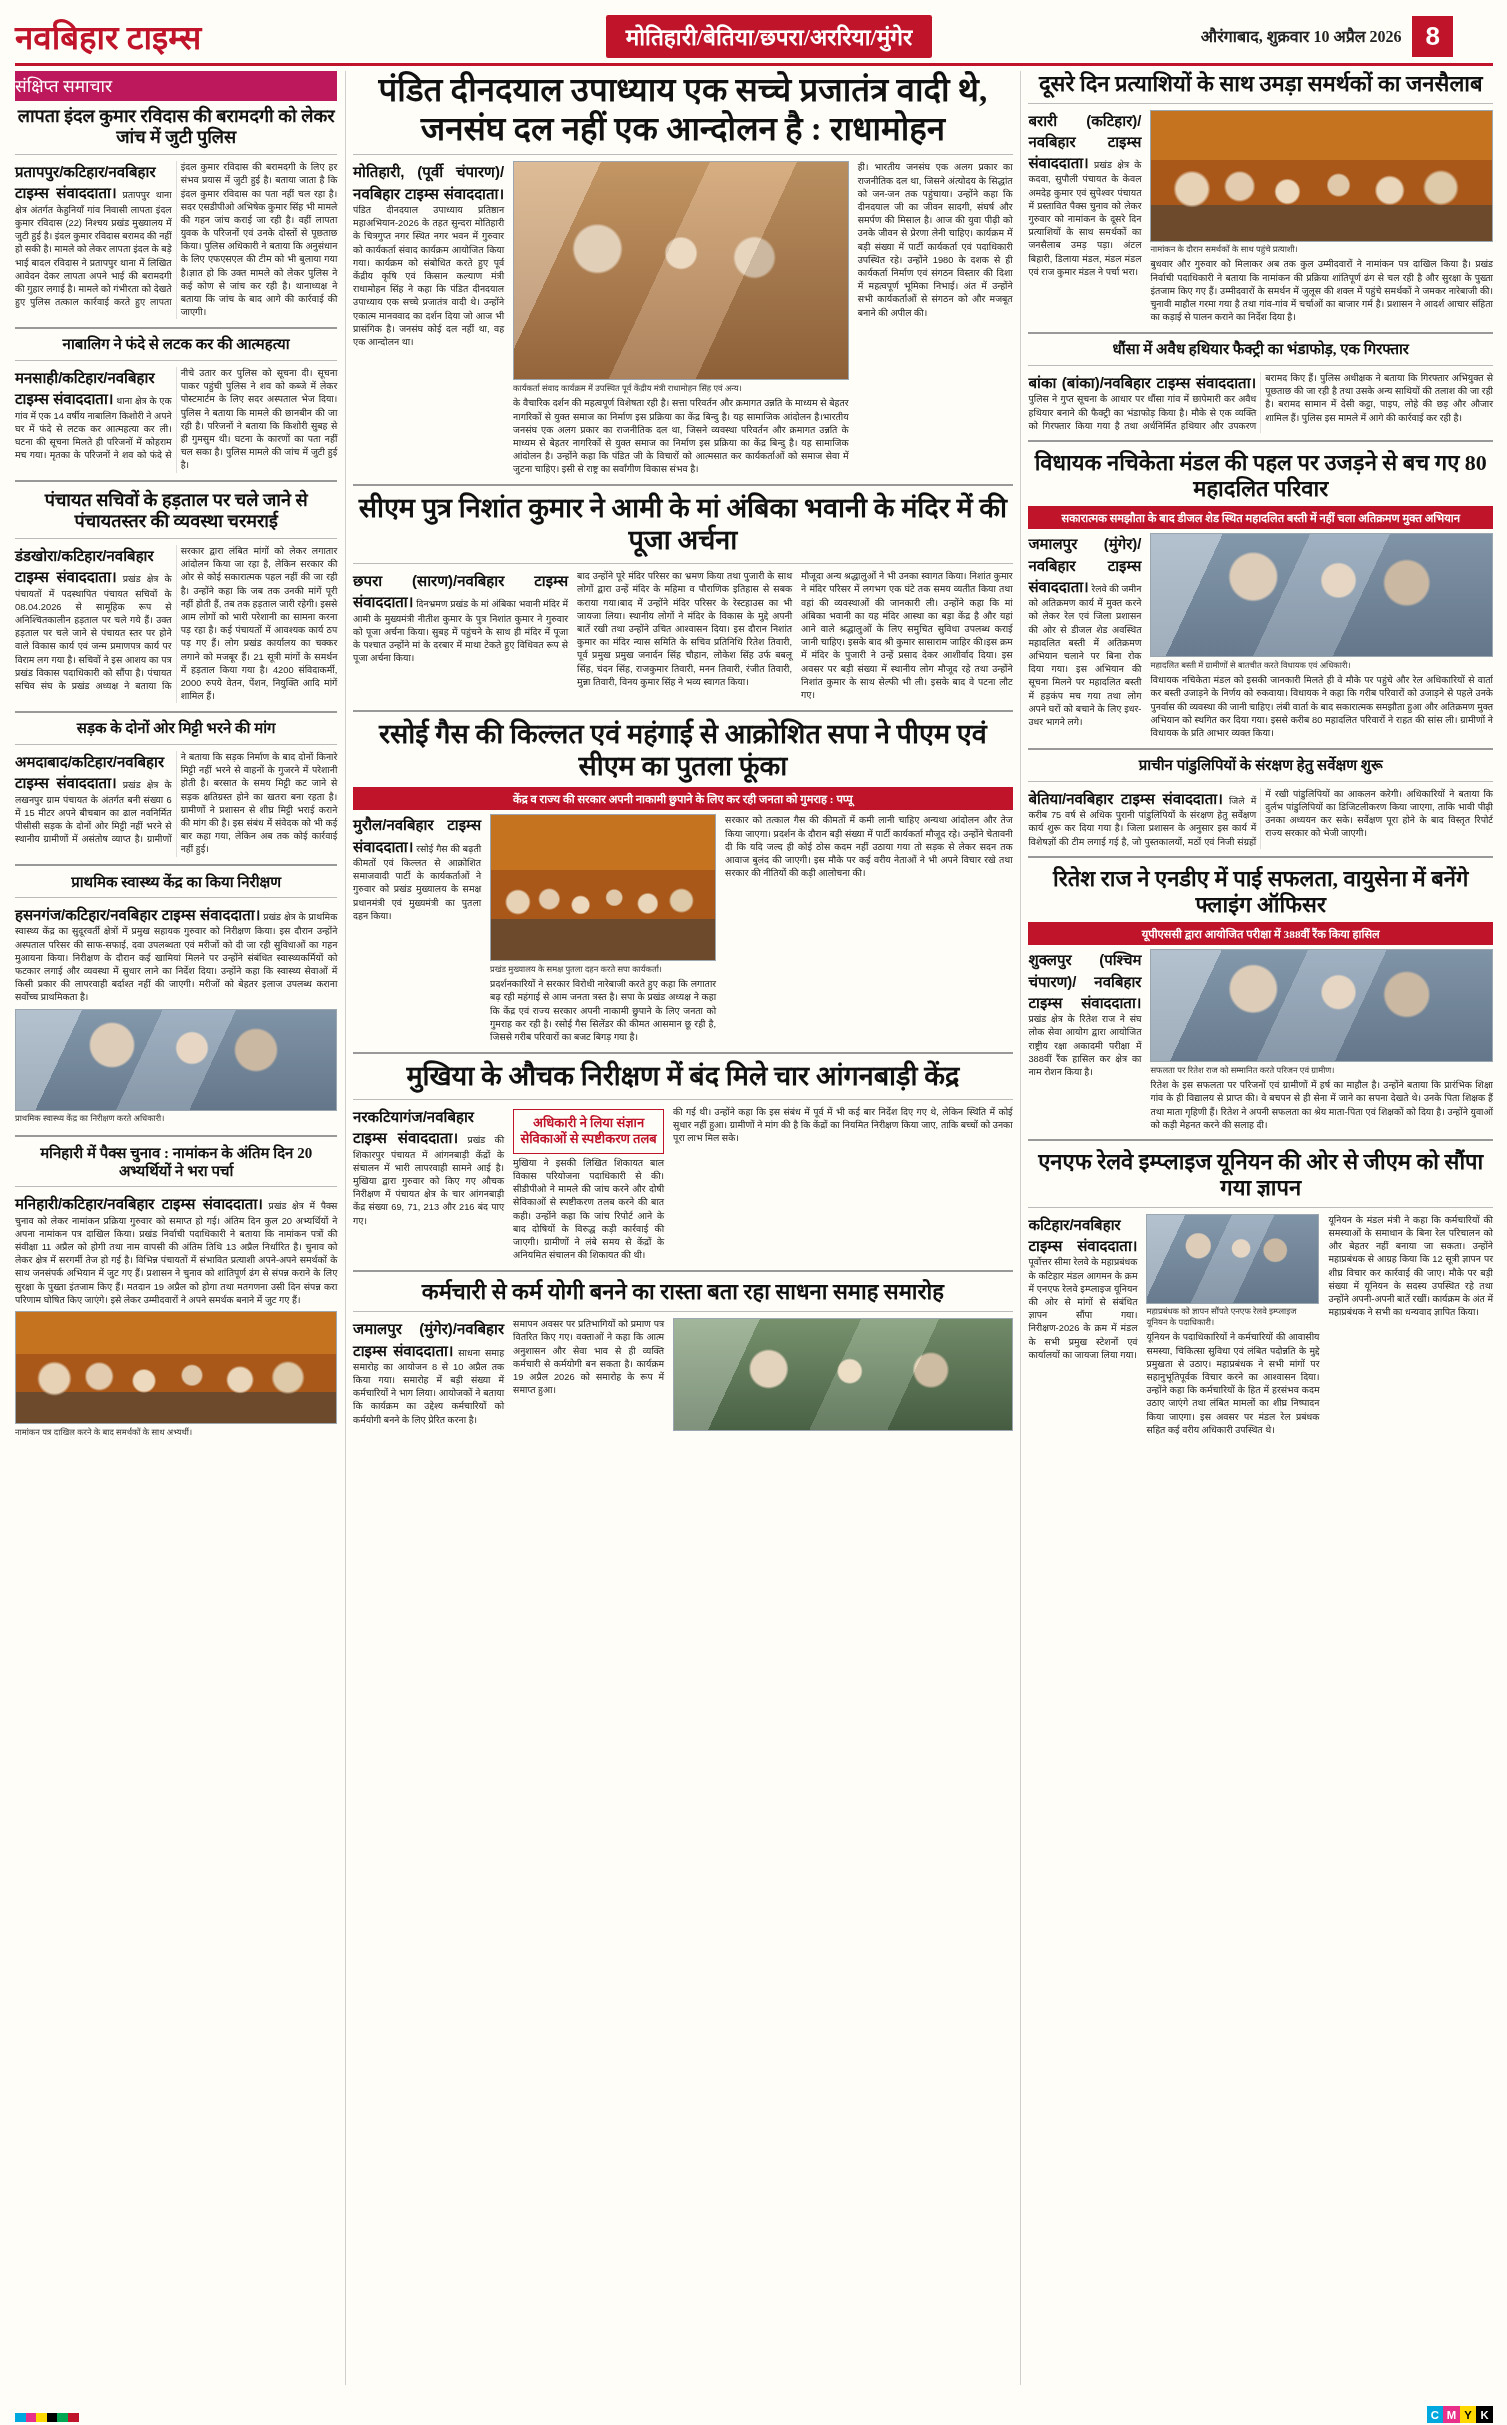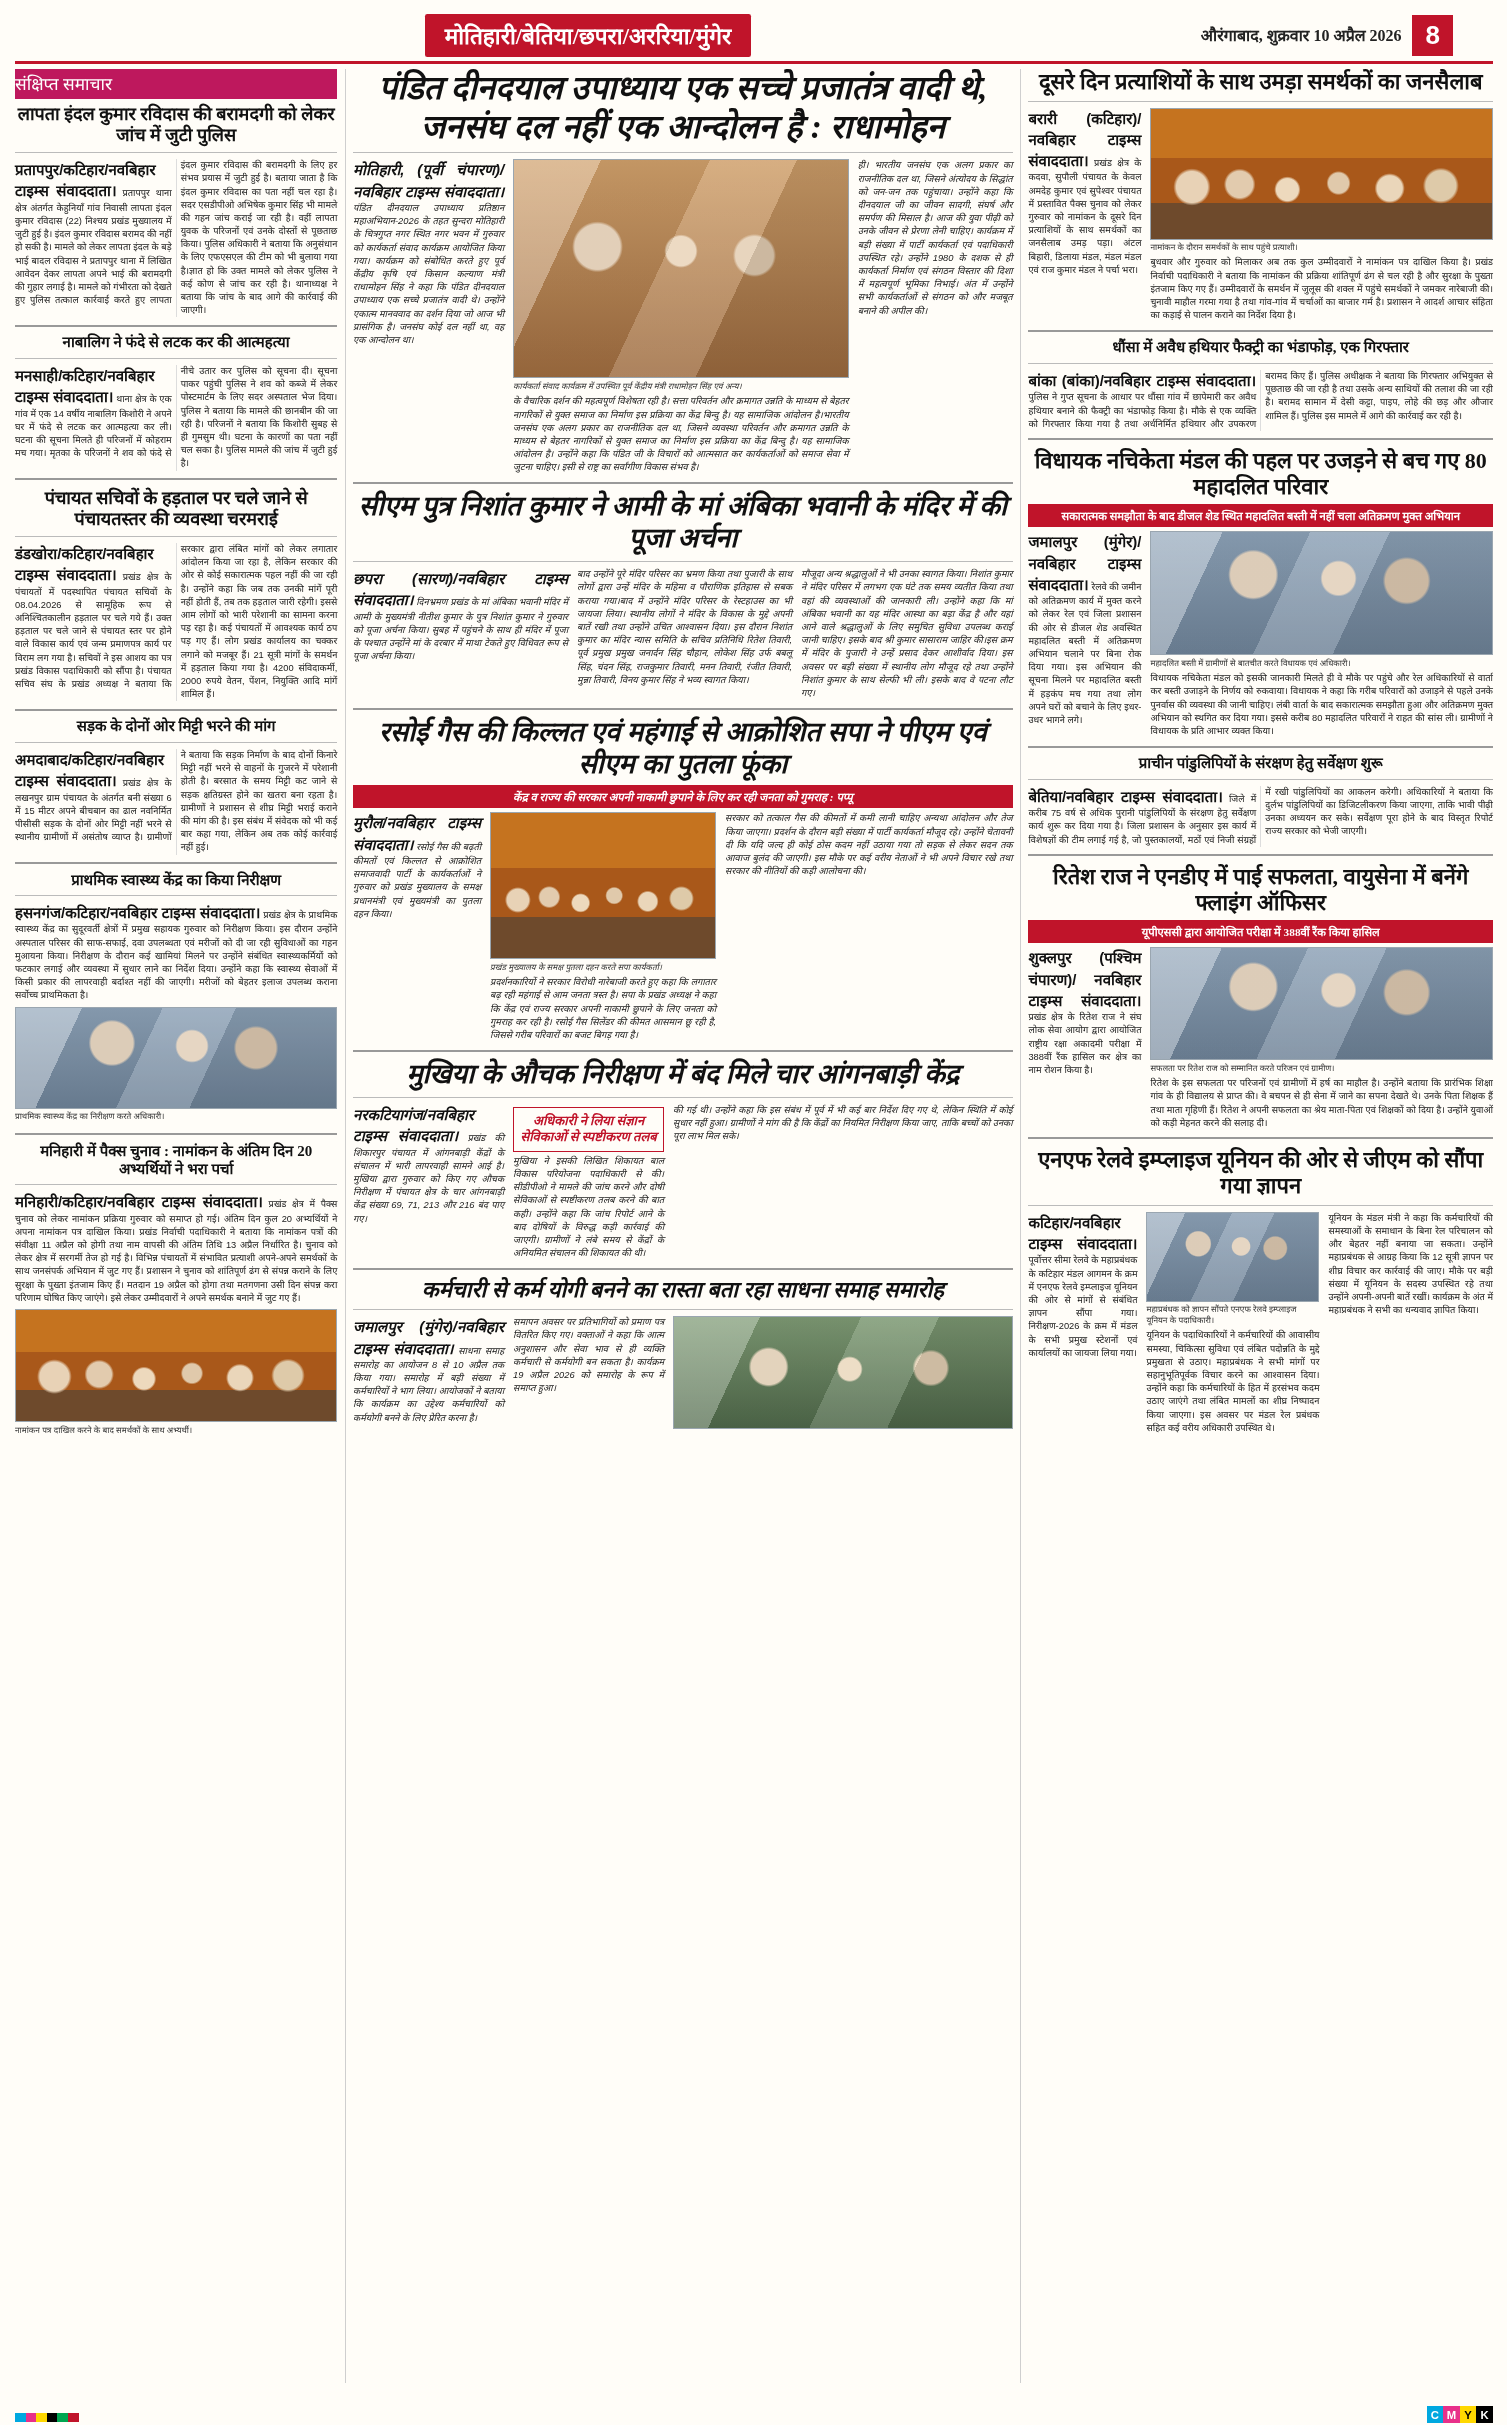--- a/index.html
+++ b/index.html
@@ -31,21 +31,21 @@
   .mast-right { width:332px; display:flex; align-items:center; justify-content:center; gap:10.6px; }
   .mast-date { font-size:16px; font-weight:bold; color:#222; font-family:"Liberation Serif", serif;}
   .page-num {
     background:#c0142a; color:#fff; font-weight:bold; font-size:26px;
     width:41px; height:41px; display:flex; align-items:center; justify-content:center;
   }
 
   
   .grid { display:flex; gap:7.5px; height:2314px; }
   .col-left { width:324px; }
-  .col-mid  { width:663px;font-style:italic; }
+  .col-mid  { width:663px; }
   .col-right{ width:467px; }
   .sep { width:0.8px; background:#cfcfcf; }
 
   
   .sec-banner {
     background:#be185d; color:#fff; text-align:left; font-weight:normal;
     font-size:17.3px; padding:3.8px 0; font-family:"Liberation Serif", serif;
     margin-bottom:4.5px;
   }
   .hl {
@@ -132,20 +132,21 @@
   .colorbar i { display:block; width:10.6px; height:9px; }
   .cmyk { position:absolute; right:15px; bottom:3px; display:flex; font-weight:bold; font-size:11.3px; }
   .cmyk span { width:16.6px; height:16.6px; display:flex; align-items:center; justify-content:center; color:#fff; }
 </style>
 </head>
 <body>
 
 <div class="page">
 
   <div class="masthead">
+    <div class="mast-logo">नवबिहार टाइम्स</div>
     <div class="mast-center">
       <div class="mast-edition">मोतिहारी/बेतिया/छपरा/अररिया/मुंगेर</div>
     </div>
     <div class="mast-right">
       <div class="mast-date">औरंगाबाद, शुक्रवार 10 अप्रैल 2026</div>
       <div class="page-num">8</div>
     </div>
   </div>
 
   <div class="grid">

